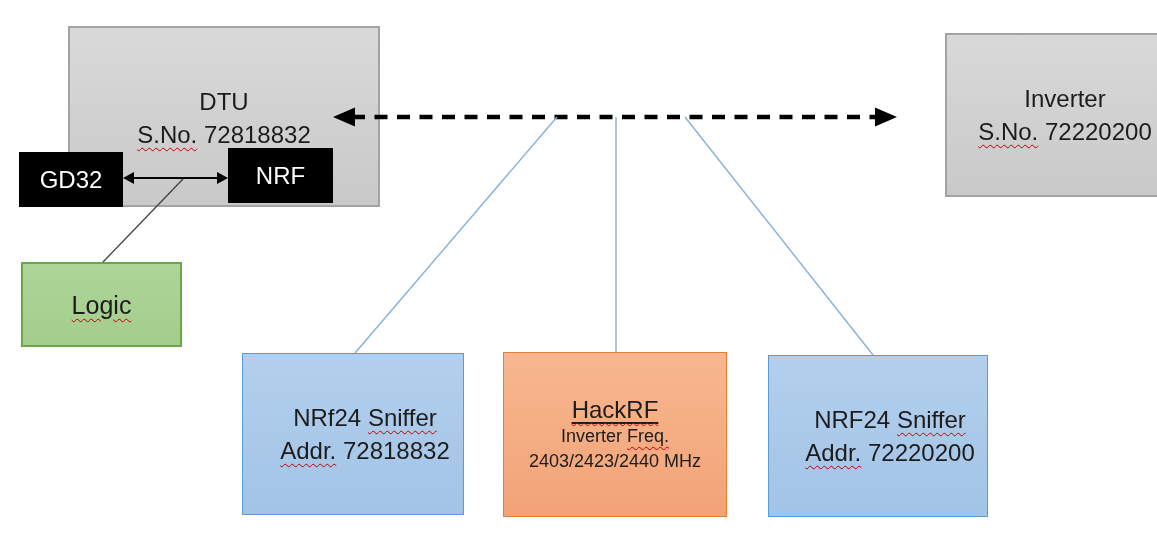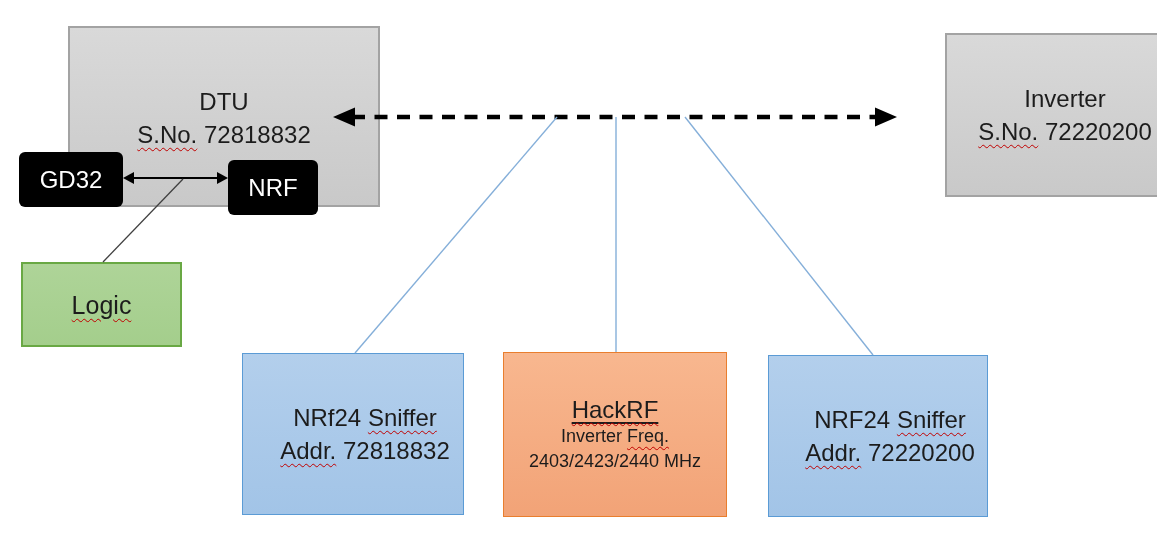--- a/index.html
+++ b/index.html
@@ -35,21 +35,20 @@
   .green{
     background:linear-gradient(180deg,#aed498 0%,#a4ce8c 100%);
     border:2px solid #69a844;
   }
   .chip{
     position:absolute;
     background:#000000;
     color:#ffffff;
     display:flex;align-items:center;justify-content:center;
     font-size:24px;
-    border-radius:6px;
   }
   .t-main{font-size:24px;line-height:33px;white-space:nowrap;}
   .t-logic{font-size:25px;line-height:30px;white-space:nowrap;}
   .t-small{font-size:18px;line-height:25px;white-space:nowrap;}
   .t-hack-title{font-size:24px;line-height:28px;white-space:nowrap;}
   .sq{
     text-decoration-line:underline;
     text-decoration-style:wavy;
     text-decoration-color:#c00000;
     text-decoration-thickness:1px;
@@ -74,21 +73,21 @@
 <div class="canvas">
 
   <div class="box gray" style="left:20px;top:26px;width:312px;height:181px;align-items:center;justify-content:flex-start;padding-top:57px;">
     <div class="t-main">DTU</div>
     <div class="t-main"><span class="sq">S.No.</span> <span>72818832</span></div>
   </div>
 
   <div class="chip" style="left:19px;top:152px;width:104px;height:55px;">
     <span>GD32</span>
   </div>
-  <div class="chip" style="left:228px;top:160px;width:90px;height:55px;">
+  <div class="chip" style="left:228px;top:148px;width:105px;height:55px;">
     <span>NRF</span>
   </div>
 
   <div class="box green" style="left:21px;top:262px;width:161px;height:85px;">
     <div class="t-logic"><span class="sq">Logic</span></div>
   </div>
 
   <div class="box gray" style="left:897px;top:33px;width:240px;height:164px;text-align:right;">
     <div class="t-main">Inverter</div>
     <div class="t-main"><span class="sq">S.No.</span> <span>72220200</span></div>

